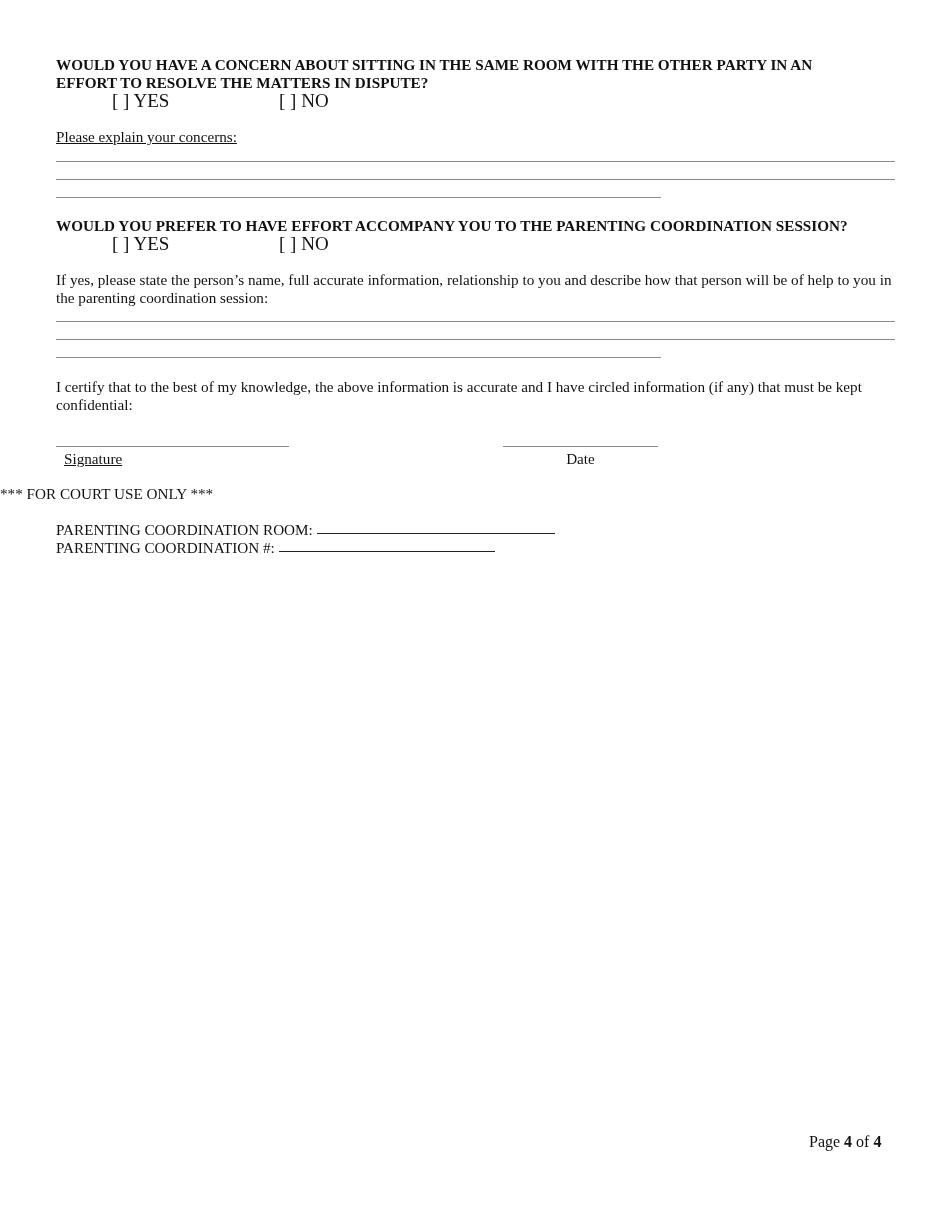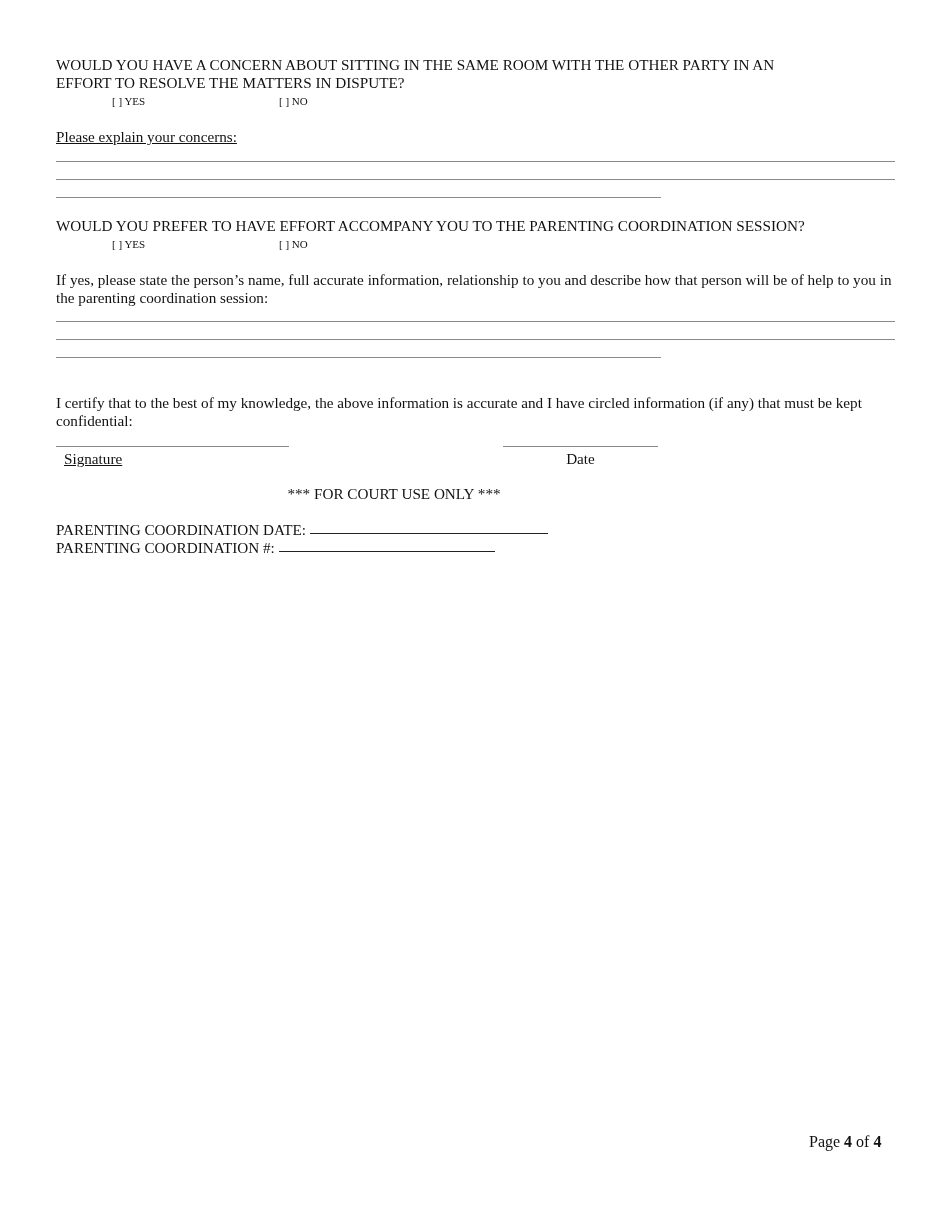--- a/index.html
+++ b/index.html
@@ -11,27 +11,27 @@
       width: 950px;
       height: 1230px;
       position: relative;
       font-family: "Liberation Serif", "DejaVu Serif", serif;
       color: #111111;
       overflow: hidden;
     }
     .abs { position: absolute; }
     .q-title {
       left: 56px;
-      font-weight: normal;
+      font-weight: bold;
       font-size: 15.2px;
       line-height: 18px;
       white-space: nowrap;
     }
     .choice {
-      font-size: 11px;
+      font-size: 19px;
       line-height: 18px;
       white-space: nowrap;
       text-align: center;
     }
     .body-text {
       left: 56px;
       width: 845px;
       font-size: 15.2px;
       line-height: 18px;
     }
@@ -88,32 +88,32 @@
 
 <div class="abs q-title" style="top:217px;">WOULD YOU PREFER TO HAVE EFFORT ACCOMPANY YOU TO THE PARENTING COORDINATION SESSION?</div>
 <div class="abs choice" style="left:112px; top:235px;">[ ] YES</div>
 <div class="abs choice" style="left:279px; top:235px;">[ ] NO</div>
 
 <div class="abs body-text" style="top:271px;">If yes, please state the person’s name, full accurate information, relationship to you and describe how that person will be of help to you in the parenting coordination session:</div>
 <div class="abs ans-line full" style="top:321px;"></div>
 <div class="abs ans-line full" style="top:339px;"></div>
 <div class="abs ans-line short" style="top:357px;"></div>
 
-<div class="abs body-text" style="top:378px; width:840px;margin-top:16px;">I certify that to the best of my knowledge, the above information is accurate and I have circled information (if any) that must be kept confidential:</div>
+<div class="abs body-text" style="top:378px; width:840px;">I certify that to the best of my knowledge, the above information is accurate and I have circled information (if any) that must be kept confidential:</div>
 
 <div class="abs sig-line" style="left:56px; top:446px; width:233px;"></div>
 <div class="abs label" style="left:64px; top:450px;text-decoration:underline;">Signature</div>
 
 <div class="abs sig-line" style="left:503px; top:446px; width:155px;"></div>
 <div class="abs label" style="left:503px; top:450px; width:155px; text-align:center;">Date</div>
 
-<div class="abs label" style="left:0; top:485px; width:788px; text-align:center;">*** FOR COURT USE ONLY ***</div>
+<div class="abs label" style="left:0; top:485px; width:788px; text-align:left;">*** FOR COURT USE ONLY ***</div>
 
 <div class="abs court-field" style="top:521px;">
-  <span>PARENTING COORDINATION DATE:</span><span class="court-line" style="width:238px;"></span>
+  <span>PARENTING COORDINATION ROOM:</span><span class="court-line" style="width:238px;"></span>
 </div>
 <div class="abs court-field" style="top:539px;">
   <span>PARENTING COORDINATION #:</span><span class="court-line" style="width:216px;"></span>
 </div>
 
 <div class="abs footer" style="left:809px; top:1131px;">
   <span>Page</span>
   <b>4</b>
   <span>of</span>
   <b>4</b>

